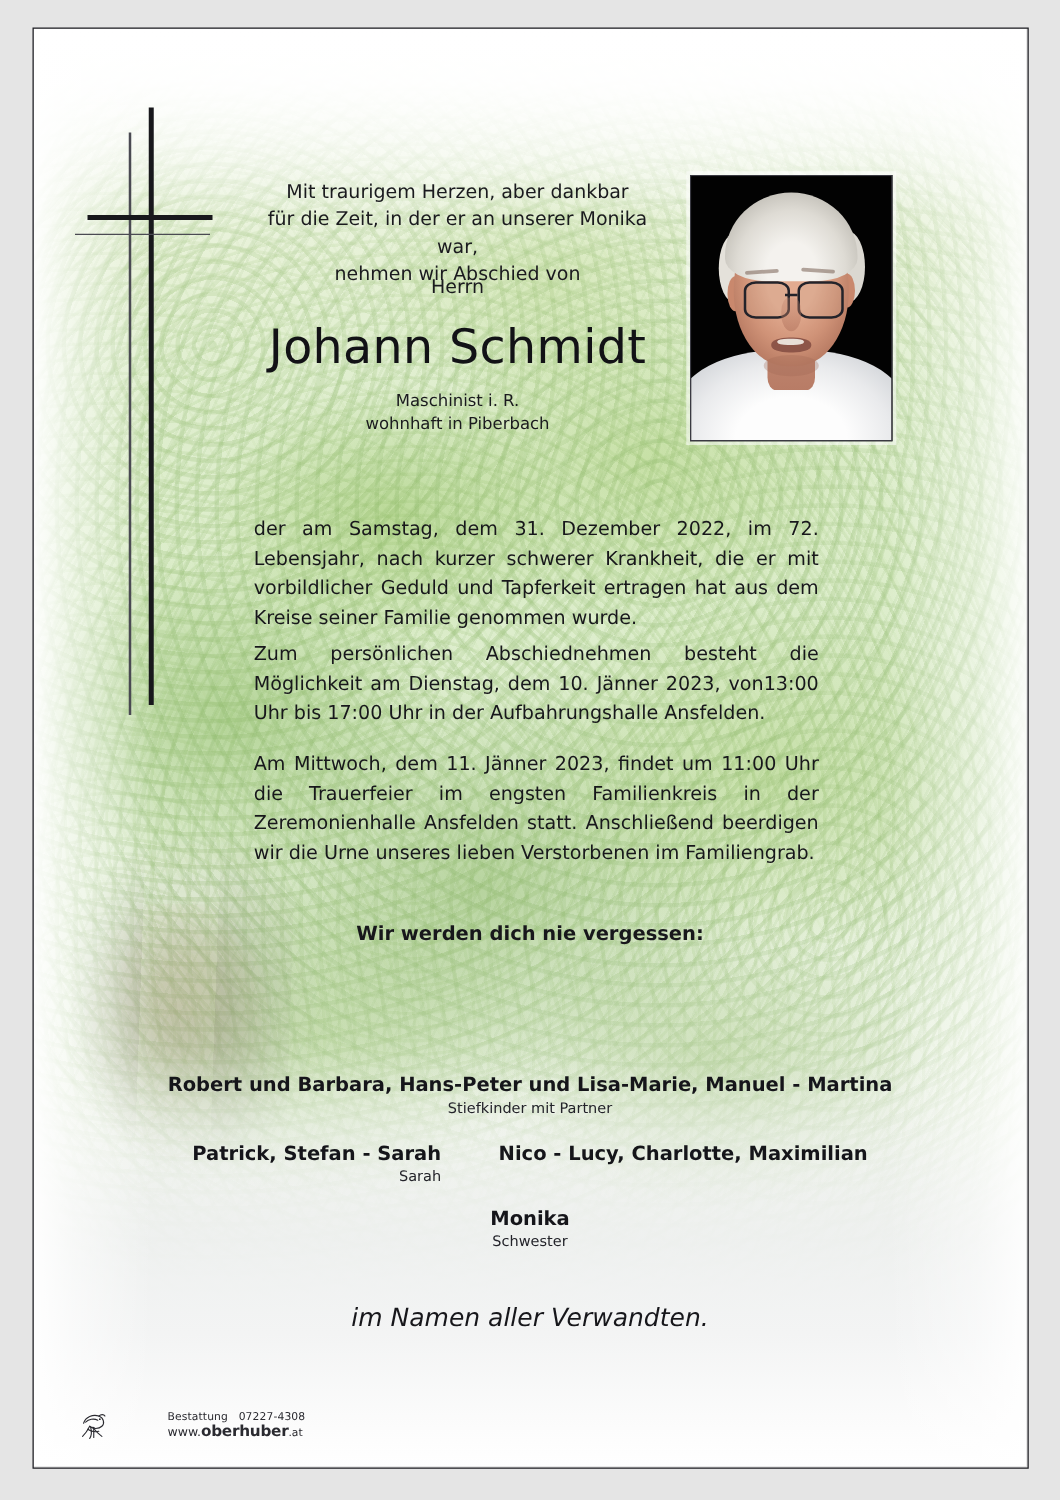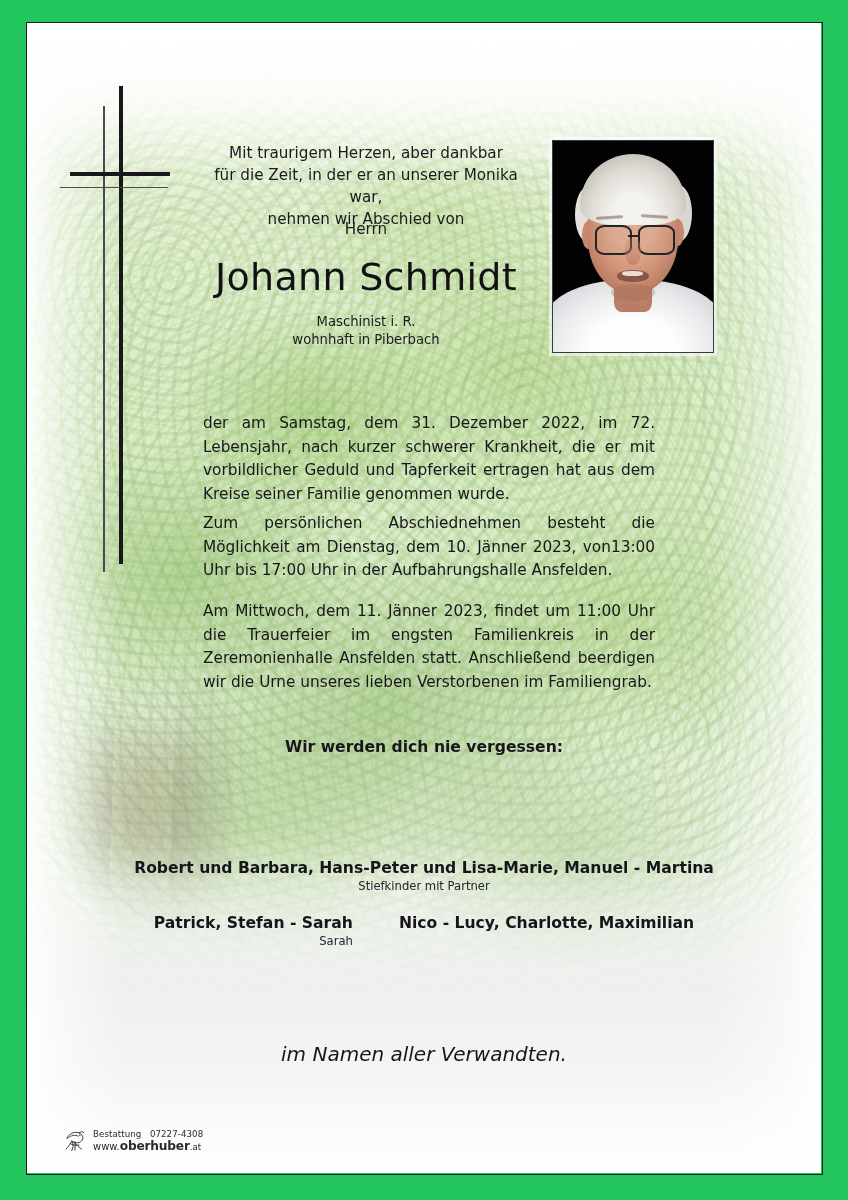--- a/index.html
+++ b/index.html
@@ -12,21 +12,21 @@
     height: 1200px;
     font-family: "DejaVu Sans", "Liberation Sans", sans-serif;
     -webkit-font-smoothing: antialiased;
   }
 
   #card {
     position: relative;
     width: 848px;
     height: 1200px;
     overflow: hidden;
-    background: #22c55e;
+    background: #e5e5e5;
   }
 
   
   #frame {
     position: absolute;
     left: 26px;
     top: 22px;
     width: 797px;
     height: 1153px;
     border: 1.6px solid #1c1c22;
@@ -350,21 +350,21 @@
   #footer {
     position: absolute;
     z-index: 35;
     left: 62px;
     top: 1128px;
     display: flex;
     align-items: center;
     gap: 5px;
   }
   #footer-emblem { width: 26px; height: 26px; display: block; }
-  #footer-text { line-height: 1.0; }
+  #footer-text { line-height: 1.0; margin-left: 41px; }
   #footer-line1 {
     display: block;
     font-size: 8.6px;
     color: #2a2a30;
     letter-spacing: 0.1px;
     margin-bottom: 1px;
   }
   #footer-line2 {
     display: block;
     font-size: 8.2px;
@@ -455,20 +455,26 @@
       <div class="fam-col">
         <div class="fam-names">Patrick, Stefan - Sarah</div>
         <div class="fam-rel">Sarah</div>
       </div>
       <div class="fam-col">
         <div class="fam-names">Nico - Lucy, Charlotte, Maximilian</div>
         <div class="fam-rel"></div>
       </div>
     </div>
 
+    <div class="fam-row" id="fam-row-4">
+      <div class="fam-col">
+        <div class="fam-names">Monika</div>
+        <div class="fam-rel">Schwester</div>
+      </div>
+    </div>
 
     <div id="closing">im Namen aller Verwandten.</div>
   </div>
 
   <div id="footer">
     <svg id="footer-emblem" viewBox="0 0 32 32">
       <g fill="none" stroke="#2a2a30" stroke-width="1.1" stroke-linecap="round">
         <path d="M6 13 C8 7, 15 4, 21 6 C26 8, 27 13, 24 16 C21 19, 15 19, 12 16"></path>
         <path d="M8 12 C11 9, 16 8, 20 10"></path>
         <path d="M12 16 C10 20, 8 23, 5 26"></path>

